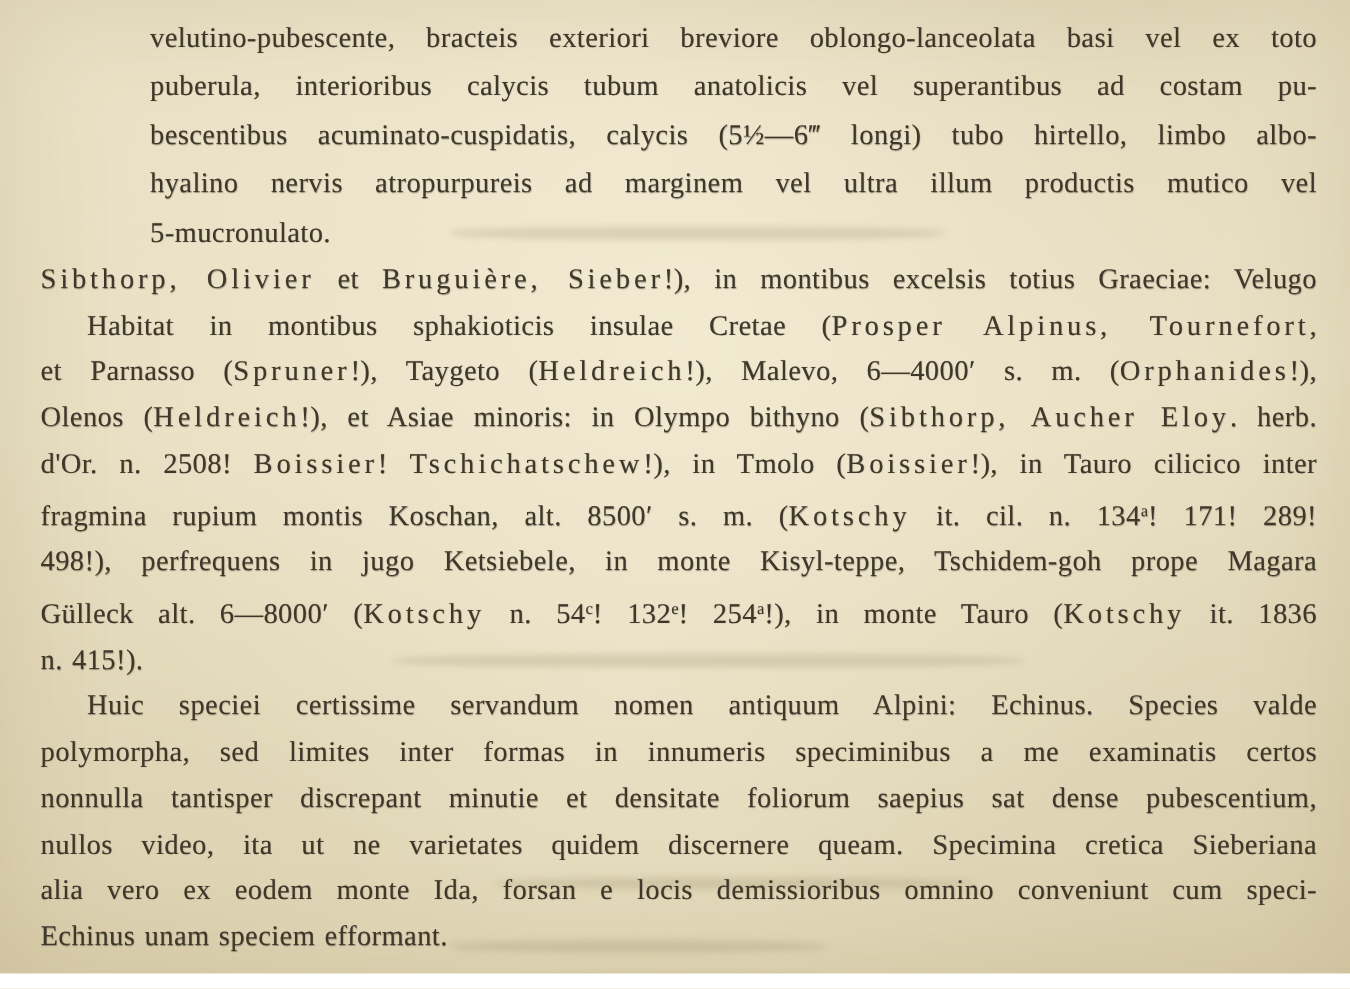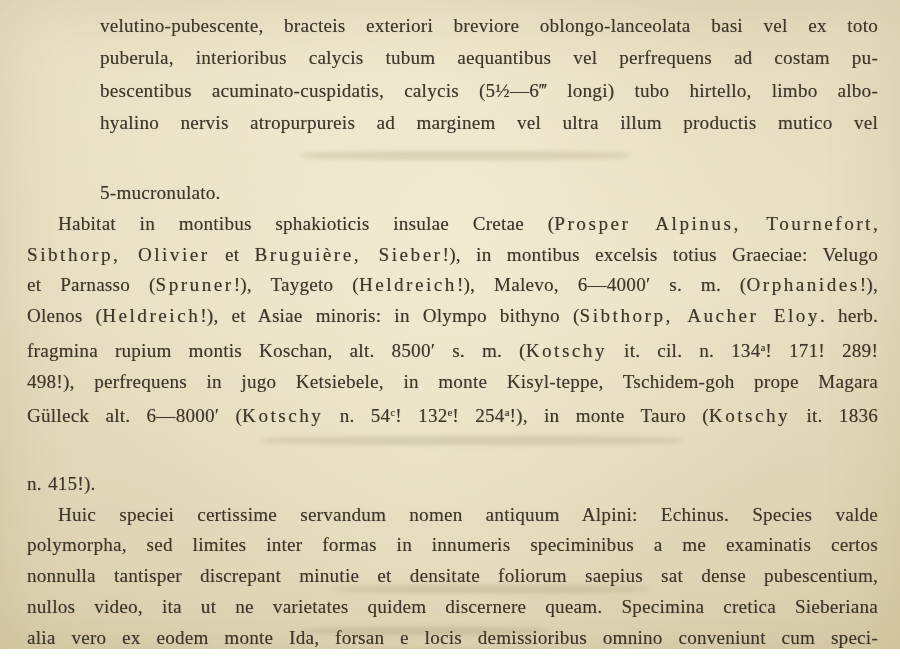--- a/index.html
+++ b/index.html
@@ -36,21 +36,21 @@
     margin-left: 73px;
     line-height: 32.4px;
   }
   .para.body {
     line-height: 30.7px;
   }
   .line {
     text-align: justify;
     text-align-last: justify;
   }
-  .line.last { text-align-last: left; margin-top: 37px; }
+  .line.last { text-align-last: left; }
   .para.body .line.first { text-indent: 31px; }
   .seg-n  { letter-spacing: 0.015em; }
   .seg-g  { letter-spacing: 0.135em; }
   .seg-sup {
     font-size: 0.58em;
     vertical-align: 0.55em;
     letter-spacing: 0;
   }
   .smudge {
     position: absolute;
@@ -71,30 +71,31 @@
 
 <div class="page">
   <div class="smudge s1"></div>
   <div class="smudge s2"></div>
   <div class="smudge s3"></div>
   <div class="smudge s4"></div>
   <div class="smudge s5"></div>
   <div class="text-col">
       <div class="para continuation">
         <div class="line first"><span class="seg-n">velutino-pubescente, bracteis exteriori breviore oblongo-lanceolata basi vel ex toto</span></div>
-        <div class="line"><span class="seg-n">puberula, interioribus calycis tubum aequantibus vel perfrequens ad costam pu-</span></div>
+        <div class="line"><span class="seg-n">puberula, interioribus calycis tubum anatolicis vel superantibus ad costam pu-</span></div>
         <div class="line"><span class="seg-n">bescentibus acuminato-cuspidatis, calycis (5½—6‴ longi) tubo hirtello, limbo albo-</span></div>
         <div class="line"><span class="seg-n">hyalino nervis atropurpureis ad marginem vel ultra illum productis mutico vel</span></div>
         <div class="line last"><span class="seg-n">5-mucronulato.</span></div>
       </div>
       <div class="para body">
+        <div class="line"><span class="seg-g">Sibthorp, Olivier</span><span class="seg-n"> et </span><span class="seg-g">Bruguière, Sieber</span><span class="seg-n">!), in montibus excelsis totius Graeciae: Velugo</span></div>
         <div class="line first"><span class="seg-n">Habitat in montibus sphakioticis insulae Cretae (</span><span class="seg-g">Prosper Alpinus, Tournefort</span><span class="seg-n">,</span></div>
-        <div class="line"><span class="seg-g">Sibthorp, Olivier</span><span class="seg-n"> et </span><span class="seg-g">Bruguière, Sieber</span><span class="seg-n">!), in montibus excelsis totius Graeciae: Velugo</span></div>
         <div class="line"><span class="seg-n">et Parnasso (</span><span class="seg-g">Spruner</span><span class="seg-n">!), Taygeto (</span><span class="seg-g">Heldreich</span><span class="seg-n">!), Malevo, 6—4000′ s. m. (</span><span class="seg-g">Orphanides</span><span class="seg-n">!),</span></div>
         <div class="line"><span class="seg-n">Olenos (</span><span class="seg-g">Heldreich</span><span class="seg-n">!), et Asiae minoris: in Olympo bithyno (</span><span class="seg-g">Sibthorp, Aucher Eloy</span><span class="seg-n">. herb.</span></div>
+        <div class="line"><span class="seg-n">d'Or. n. 2508! </span><span class="seg-g">Boissier</span><span class="seg-n">! </span><span class="seg-g">Tschichatschew</span><span class="seg-n">!), in Tmolo (</span><span class="seg-g">Boissier</span><span class="seg-n">!), in Tauro cilicico inter</span></div>
         <div class="line"><span class="seg-n">fragmina rupium montis Koschan, alt. 8500′ s. m. (</span><span class="seg-g">Kotschy</span><span class="seg-n"> it. cil. n. 134</span><span class="seg-sup">a</span><span class="seg-n">! 171! 289!</span></div>
         <div class="line"><span class="seg-n">498!), perfrequens in jugo Ketsiebele, in monte Kisyl-teppe, Tschidem-goh prope Magara</span></div>
         <div class="line"><span class="seg-n">Gülleck alt. 6—8000′ (</span><span class="seg-g">Kotschy</span><span class="seg-n"> n. 54</span><span class="seg-sup">c</span><span class="seg-n">! 132</span><span class="seg-sup">e</span><span class="seg-n">! 254</span><span class="seg-sup">a</span><span class="seg-n">!), in monte Tauro (</span><span class="seg-g">Kotschy</span><span class="seg-n"> it. 1836</span></div>
         <div class="line last"><span class="seg-n">n. 415!).</span></div>
       </div>
       <div class="para body">
         <div class="line first"><span class="seg-n">Huic speciei certissime servandum nomen antiquum Alpini: Echinus. Species valde</span></div>
         <div class="line"><span class="seg-n">polymorpha, sed limites inter formas in innumeris speciminibus a me examinatis certos</span></div>
         <div class="line"><span class="seg-n">nonnulla tantisper discrepant minutie et densitate foliorum saepius sat dense pubescentium,</span></div>
         <div class="line"><span class="seg-n">nullos video, ita ut ne varietates quidem discernere queam. Specimina cretica Sieberiana</span></div>

